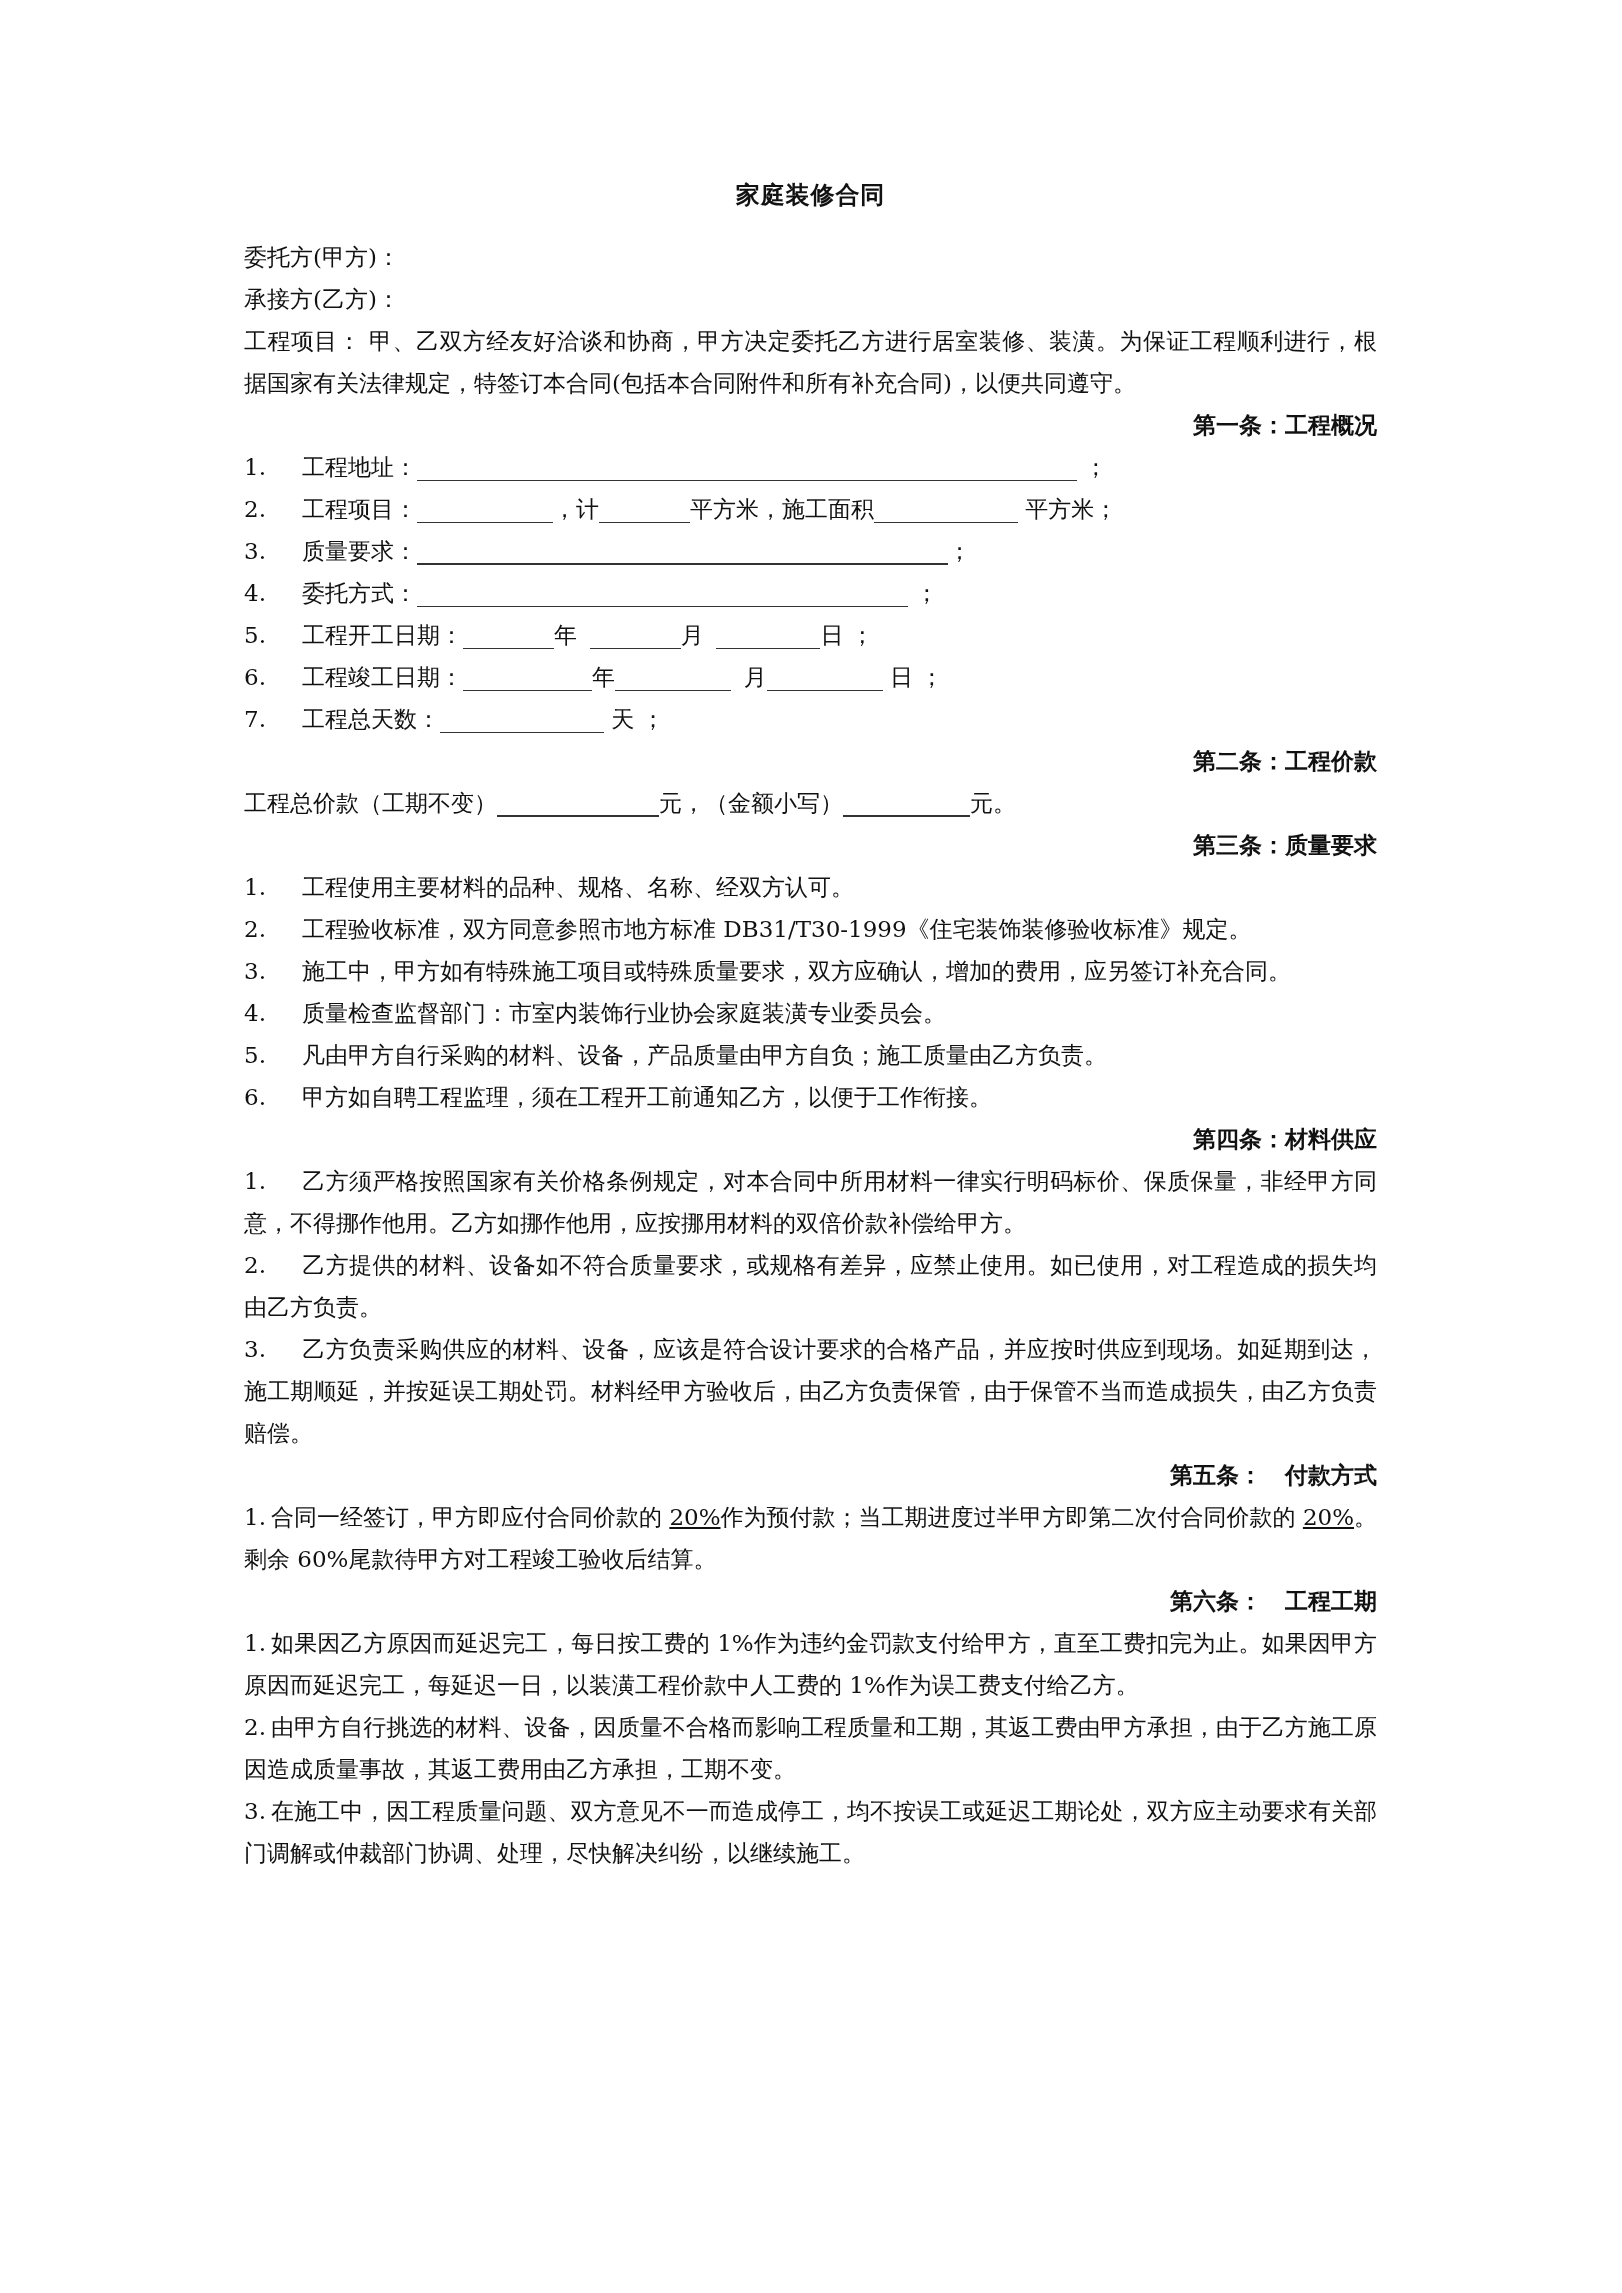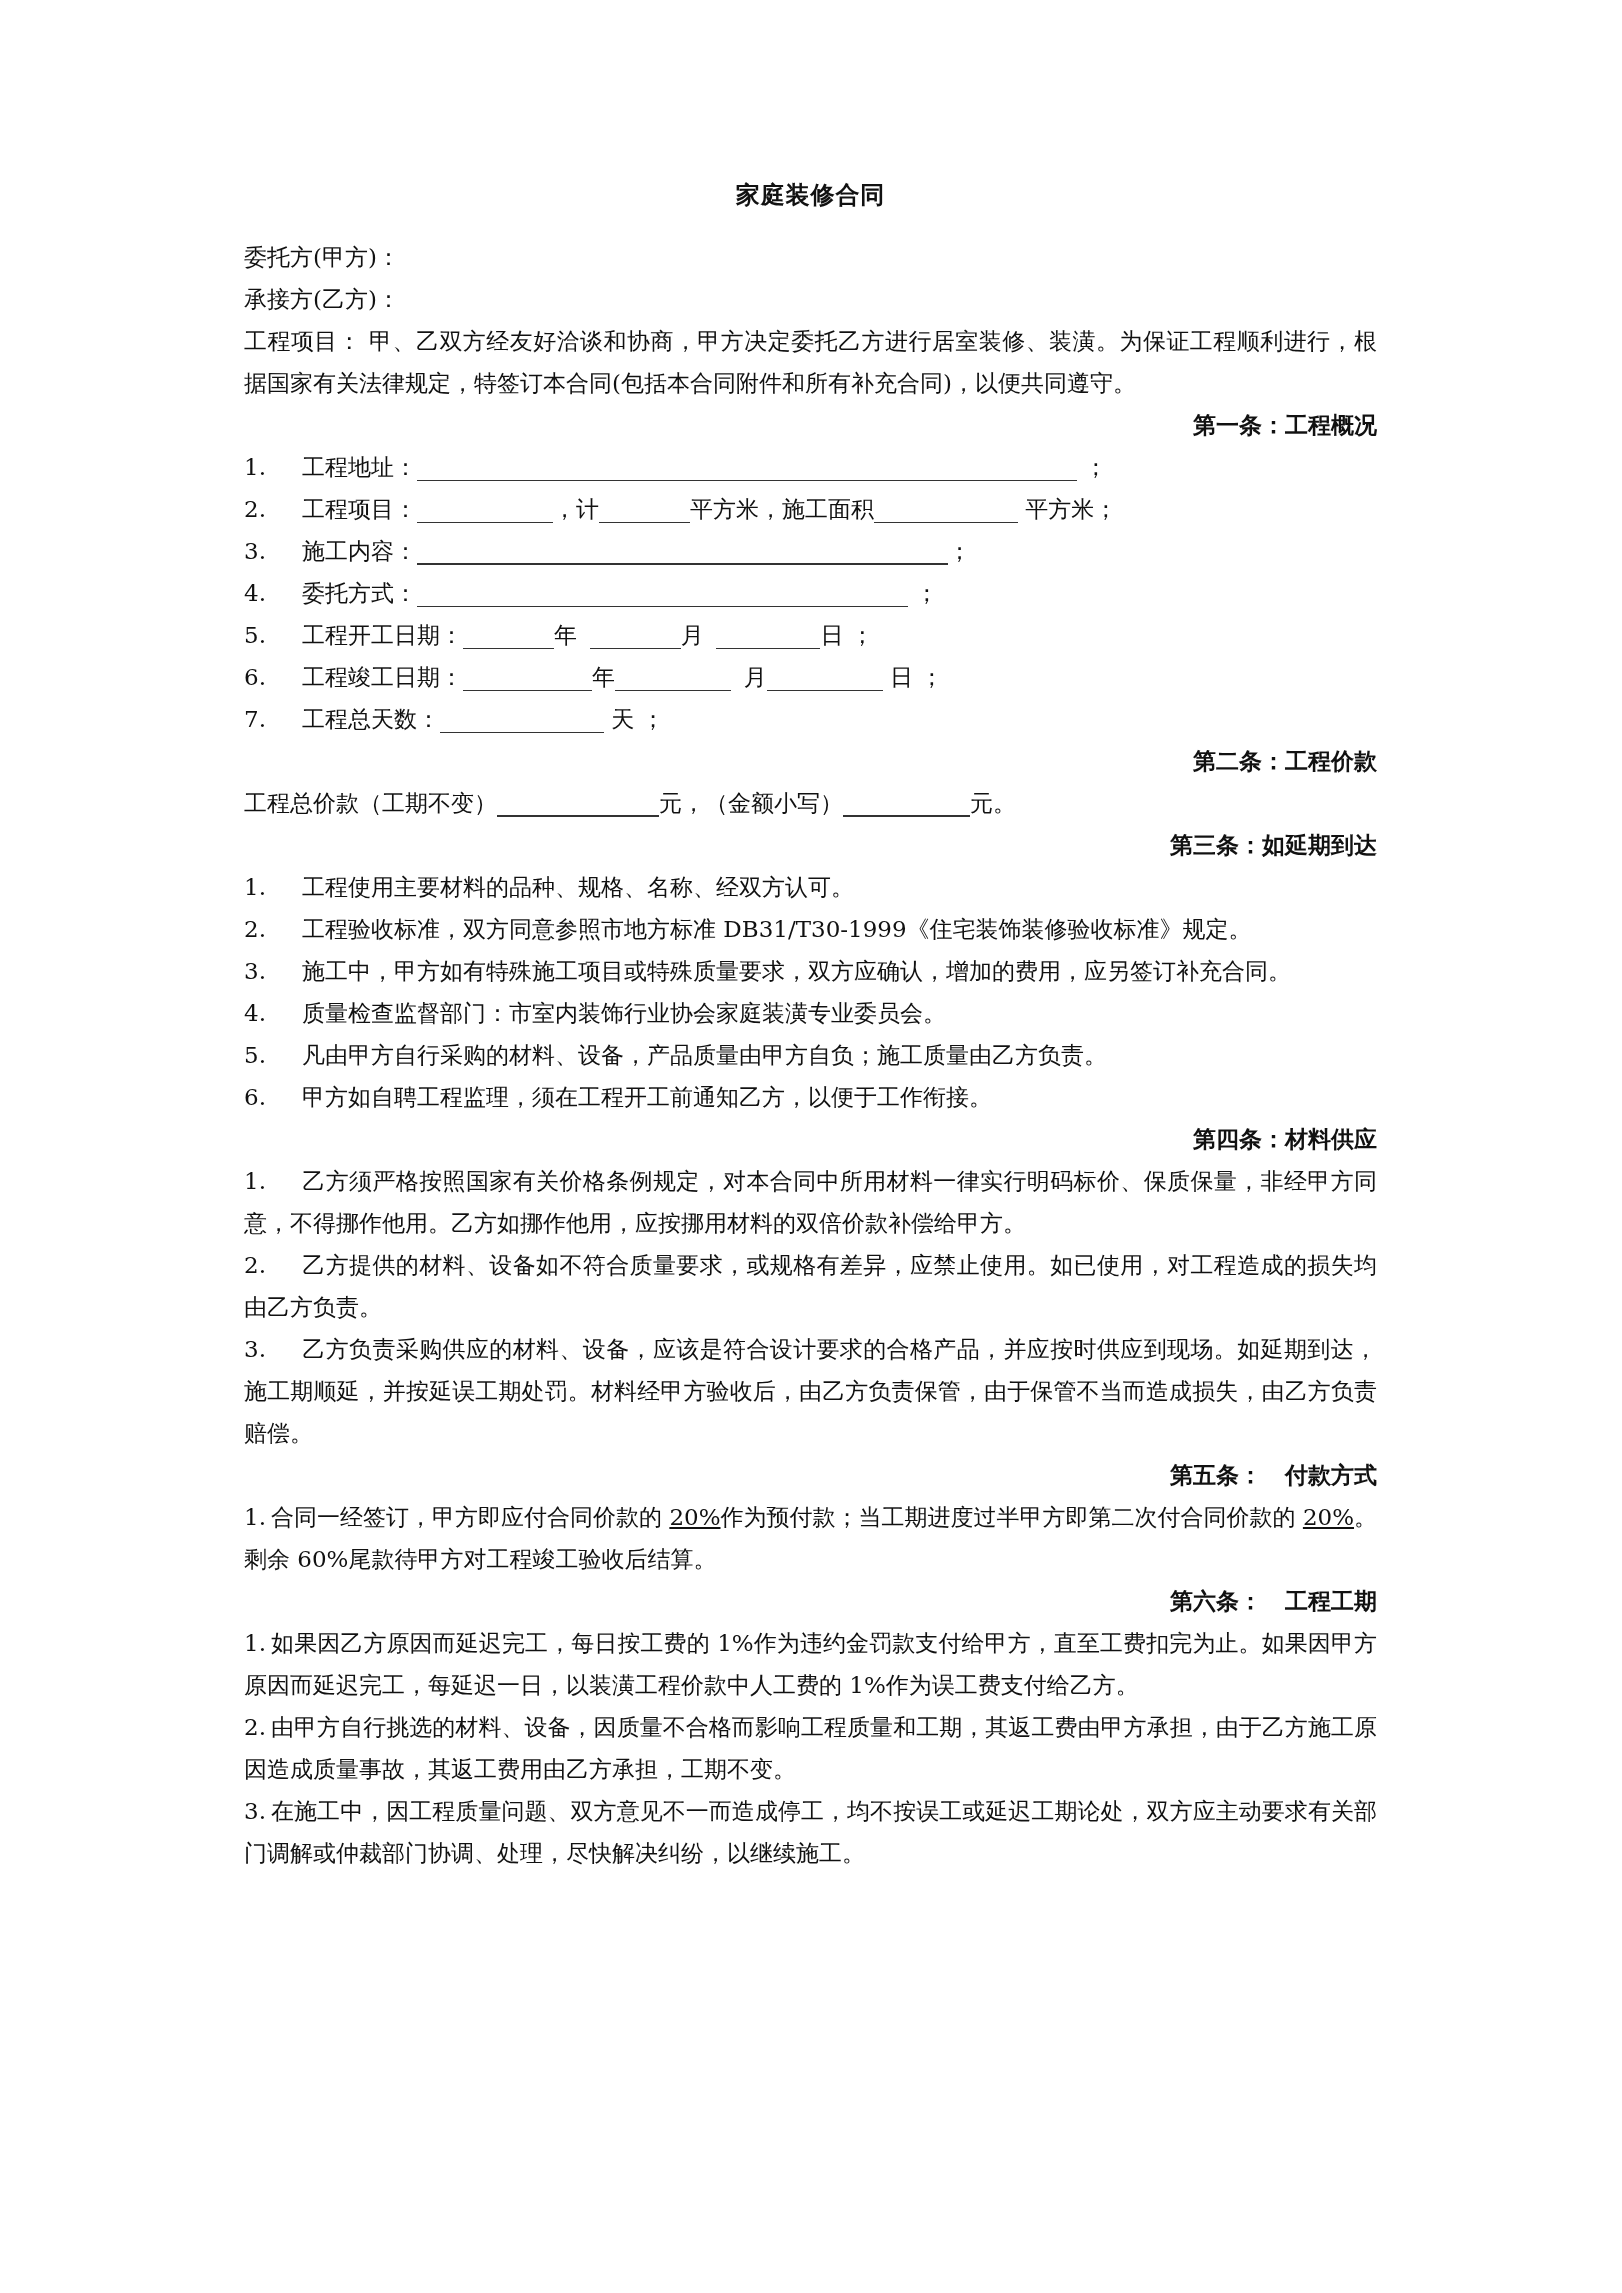--- a/index.html
+++ b/index.html
@@ -35,41 +35,41 @@
 
   <p class="heading">第一条：工程概况</p>
 
   <p class="line">
     <span class="num">1.</span><span>工程地址：</span><span class="blank" style="width:660px"></span><span> ；</span>
   </p>
   <p class="line">
     <span class="num">2.</span><span>工程项目：</span><span class="blank" style="width:136px"></span><span>，计</span><span class="blank" style="width:91px"></span><span>平方米，施工面积</span><span class="blank" style="width:144px"></span><span> 平方米；</span>
   </p>
   <p class="line">
-    <span class="num">3.</span><span>施工内容：</span><span class="blank" style="width:531px;border-bottom-width:2.3px"></span><span>；</span>
+    <span class="num">3.</span><span>质量要求：</span><span class="blank" style="width:531px;border-bottom-width:2.3px"></span><span>；</span>
   </p>
   <p class="line">
     <span class="num">4.</span><span>委托方式：</span><span class="blank" style="width:491px"></span><span> ；</span>
   </p>
   <p class="line">
     <span class="num">5.</span><span>工程开工日期：</span><span class="blank" style="width:91px"></span><span>年</span><span class="sp"></span><span class="blank" style="width:91px"></span><span>月</span><span class="sp"></span><span class="blank" style="width:104px"></span><span>日 ；</span>
   </p>
   <p class="line">
     <span class="num">6.</span><span>工程竣工日期：</span><span class="blank" style="width:129px"></span><span>年</span><span class="blank" style="width:116px"></span><span class="sp"></span><span>月</span><span class="blank" style="width:116px"></span><span> 日 ；</span>
   </p>
   <p class="line">
     <span class="num">7.</span><span>工程总天数：</span><span class="blank" style="width:164px"></span><span> 天 ；</span>
   </p>
 
   <p class="heading">第二条：工程价款</p>
   <p class="line">
     <span>工程总价款（工期不变）</span><span class="blank" style="width:162px;border-bottom-width:2.3px"></span><span>元，（金额小写）</span><span class="blank" style="width:127px;border-bottom-width:2.3px"></span><span>元。</span>
   </p>
 
-  <p class="heading">第三条：如延期到达</p>
+  <p class="heading">第三条：质量要求</p>
   <p class="para"><span class="num">1.</span><span>工程使用主要材料的品种、规格、名称、经双方认可。</span></p>
   <p class="para"><span class="num">2.</span><span>工程验收标准，双方同意参照市地方标准 DB31/T30-1999《住宅装饰装修验收标准》规定。</span></p>
   <p class="para"><span class="num">3.</span><span>施工中，甲方如有特殊施工项目或特殊质量要求，双方应确认，增加的费用，应另签订补充合同。</span></p>
   <p class="para"><span class="num">4.</span><span>质量检查监督部门：市室内装饰行业协会家庭装潢专业委员会。</span></p>
   <p class="para"><span class="num">5.</span><span>凡由甲方自行采购的材料、设备，产品质量由甲方自负；施工质量由乙方负责。</span></p>
   <p class="para"><span class="num">6.</span><span>甲方如自聘工程监理，须在工程开工前通知乙方，以便于工作衔接。</span></p>
 
   <p class="heading">第四条：材料供应</p>
   <p class="para"><span class="num">1.</span><span>乙方须严格按照国家有关价格条例规定，对本合同中所用材料一律实行明码标价、保质保量，非经甲方同意，不得挪作他用。乙方如挪作他用，应按挪用材料的双倍价款补偿给甲方。</span></p>
   <p class="para"><span class="num">2.</span><span>乙方提供的材料、设备如不符合质量要求，或规格有差异，应禁止使用。如已使用，对工程造成的损失均由乙方负责。</span></p>

